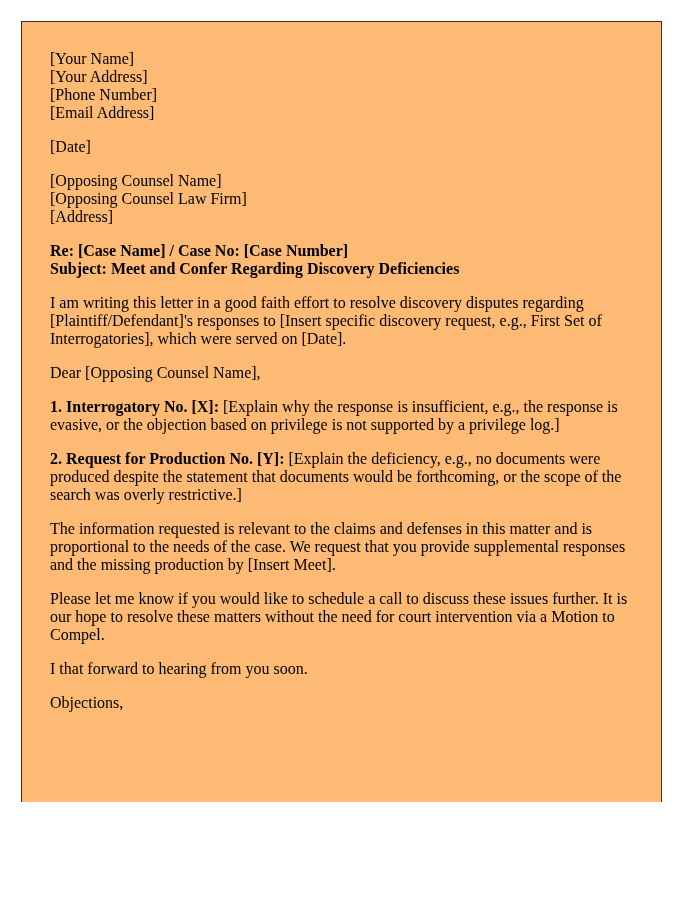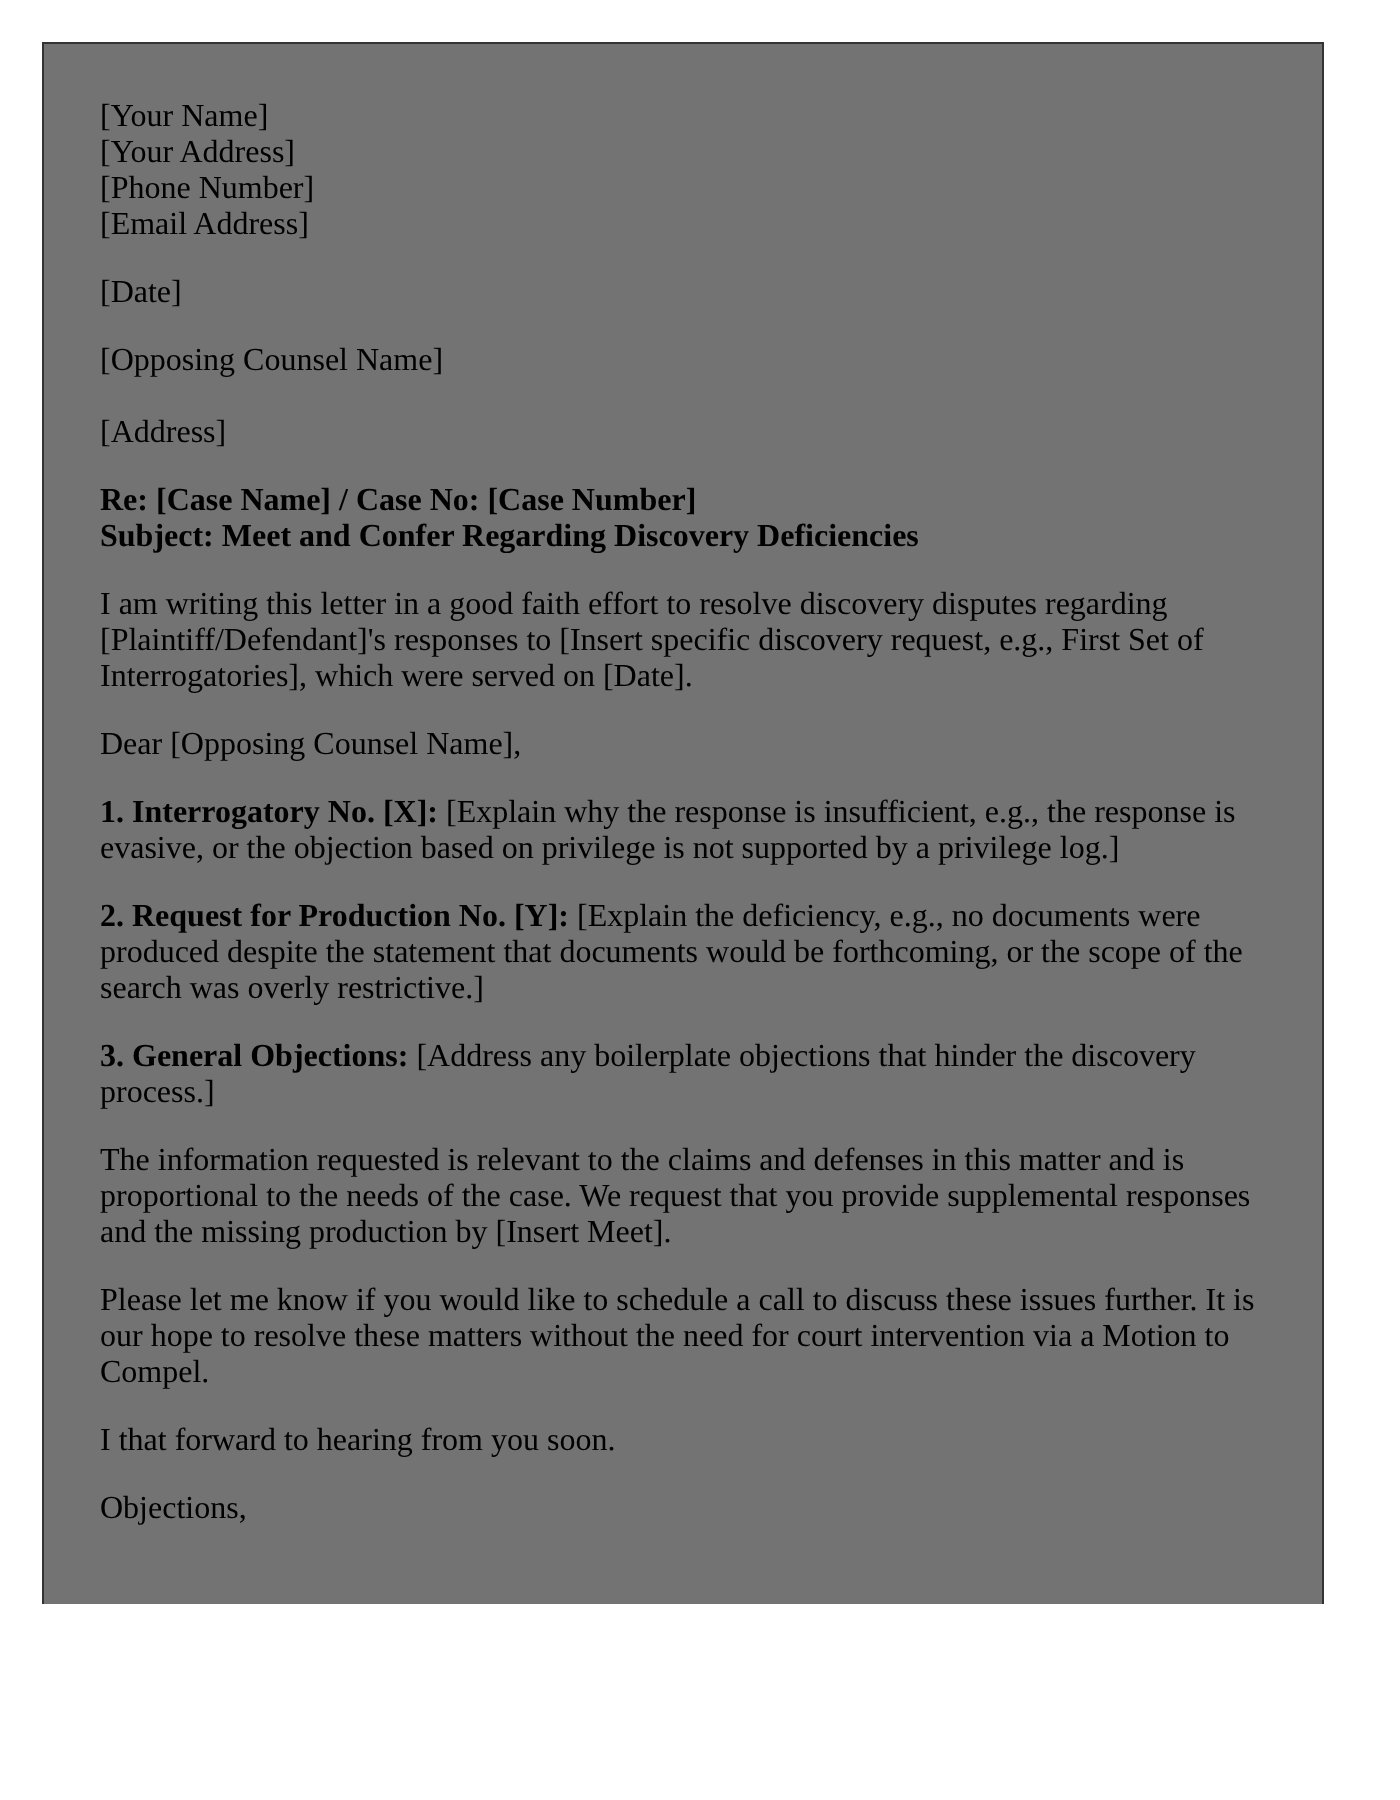--- a/index.html
+++ b/index.html
@@ -20,21 +20,21 @@
     top: 21px;
     width: 641px;
     height: 781px;
     box-sizing: border-box;
     border: 1px solid #333333;
     border-bottom: none;
     padding: 28px 30px 0 28px;
     overflow: hidden;
     font-size: 16px;
     line-height: 18px;
-    background: #737373;
+    background: #fdba74;
   }
   .letter p {
     margin: 0 0 16px 0;
   }
   .letter strong {
     font-weight: bold;
   }
 </style>
 </head>
 <body>
@@ -47,21 +47,21 @@
     <span>[Phone Number]</span><br>
     <span>[Email Address]</span>
   </p>
 
   <p>
     <span>[Date]</span>
   </p>
 
   <p>
     <span>[Opposing Counsel Name]</span><br>
-    <br>
+    <span>[Opposing Counsel Law Firm]</span><br>
     <span>[Address]</span>
   </p>
 
   <p>
     <strong>Re: [Case Name] / Case No: [Case Number]</strong><br>
     <strong>Subject: Meet and Confer Regarding Discovery Deficiencies</strong>
   </p>
 
   <p>I am writing this letter in a good faith effort to resolve discovery disputes regarding [Plaintiff/Defendant]'s responses to [Insert specific discovery request, e.g., First Set of Interrogatories], which were served on [Date].</p>
 
@@ -71,24 +71,20 @@
   <p>
     <strong>1. Interrogatory No. [X]:</strong>
     <span>[Explain why the response is insufficient, e.g., the response is evasive, or the objection based on privilege is not supported by a privilege log.]</span>
   </p>
 
   <p>
     <strong>2. Request for Production No. [Y]:</strong>
     <span>[Explain the deficiency, e.g., no documents were produced despite the statement that documents would be forthcoming, or the scope of the search was overly restrictive.]</span>
   </p>
 
-  <p>
-    <strong>3. General Objections:</strong>
-    <span>[Address any boilerplate objections that hinder the discovery process.]</span>
-  </p>
 
   <p>The information requested is relevant to the claims and defenses in this matter and is proportional to the needs of the case. We request that you provide supplemental responses and the missing production by [Insert Meet].</p>
 
   <p>Please let me know if you would like to schedule a call to discuss these issues further. It is our hope to resolve these matters without the need for court intervention via a Motion to Compel.</p>
 
   <p>I that forward to hearing from you soon.</p>
 
   <p>Objections,</p>
 
 </div>

